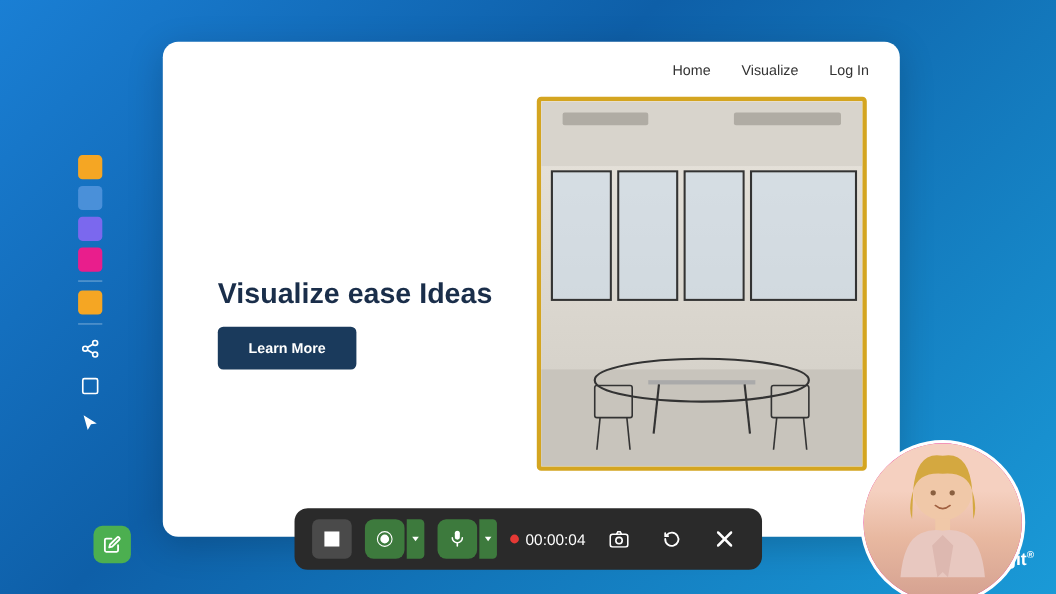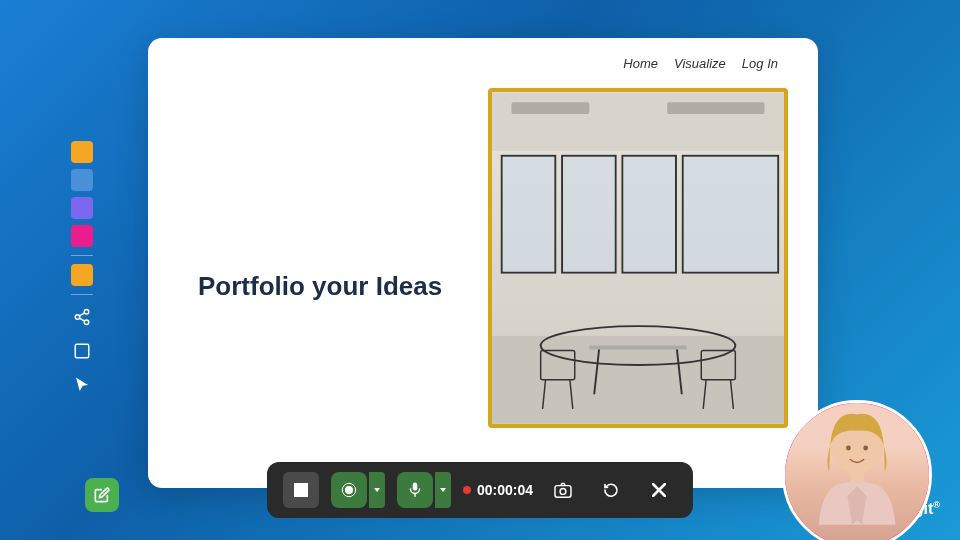--- a/index.html
+++ b/index.html
@@ -58,26 +58,25 @@
       background: white;
       border-radius: 14px;
       overflow: hidden;
       box-shadow: 0 8px 32px rgba(0,0,0,0.18);
     }
 
     
     .nav {
       position: absolute;
       top: 0;
-      right: 12px;
+      right: 0;
       padding: 18px 28px;
       display: flex;
-      gap: 16px;
-      align-items: center;
-      font-style: italic;
+      gap: 28px;
+      align-items: center;
     }
     .nav-item {
       font-size: 13px;
       color: #333;
       cursor: pointer;
       text-decoration: none;
     }
 
     
     .hero {
@@ -192,21 +191,21 @@
       border: none;
       color: white;
       font-size: 14px;
     }
     .bottom-btn.stop { background: #4a4a4a; }
     .bottom-btn.record { background: #3d7a3d; border-radius: 8px; }
     .bottom-btn.mic { background: #3d7a3d; border-radius: 8px; }
     .bottom-timer {
       color: white;
       font-size: 14px;
-      font-weight: 700;
+      font-weight: 400;
       display: flex;
       align-items: center;
       gap: 6px;
     }
     .timer-dot {
       width: 8px;
       height: 8px;
       border-radius: 50%;
       background: #e53935;
     }
@@ -287,21 +286,22 @@
 <div class="main-card">
 
   <div class="nav">
     <a class="nav-item">Home</a>
     <a class="nav-item">Visualize</a>
     <a class="nav-item">Log In</a>
   </div>
 
   <div class="hero">
     <div class="hero-text">
-      <div class="hero-title">Portfolio your Ideas</div>
+      <div class="hero-title">Visualize ease Ideas</div>
+      <button class="hero-btn">Learn More</button>
     </div>
   </div>
 
   <div class="hero-image-wrap">
     <div class="sketch-img">
       <svg class="sketch-svg" viewBox="0 0 300 340" xmlns="http://www.w3.org/2000/svg">
 
         <rect x="0" y="0" width="300" height="60" fill="#d8d4cc"></rect>
         <rect x="20" y="10" width="80" height="12" fill="#b0aca4" rx="2"></rect>
         <rect x="180" y="10" width="100" height="12" fill="#b0aca4" rx="2"></rect>

